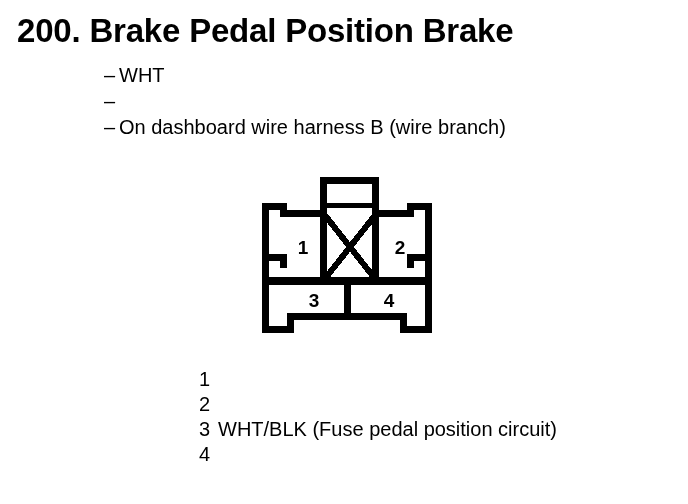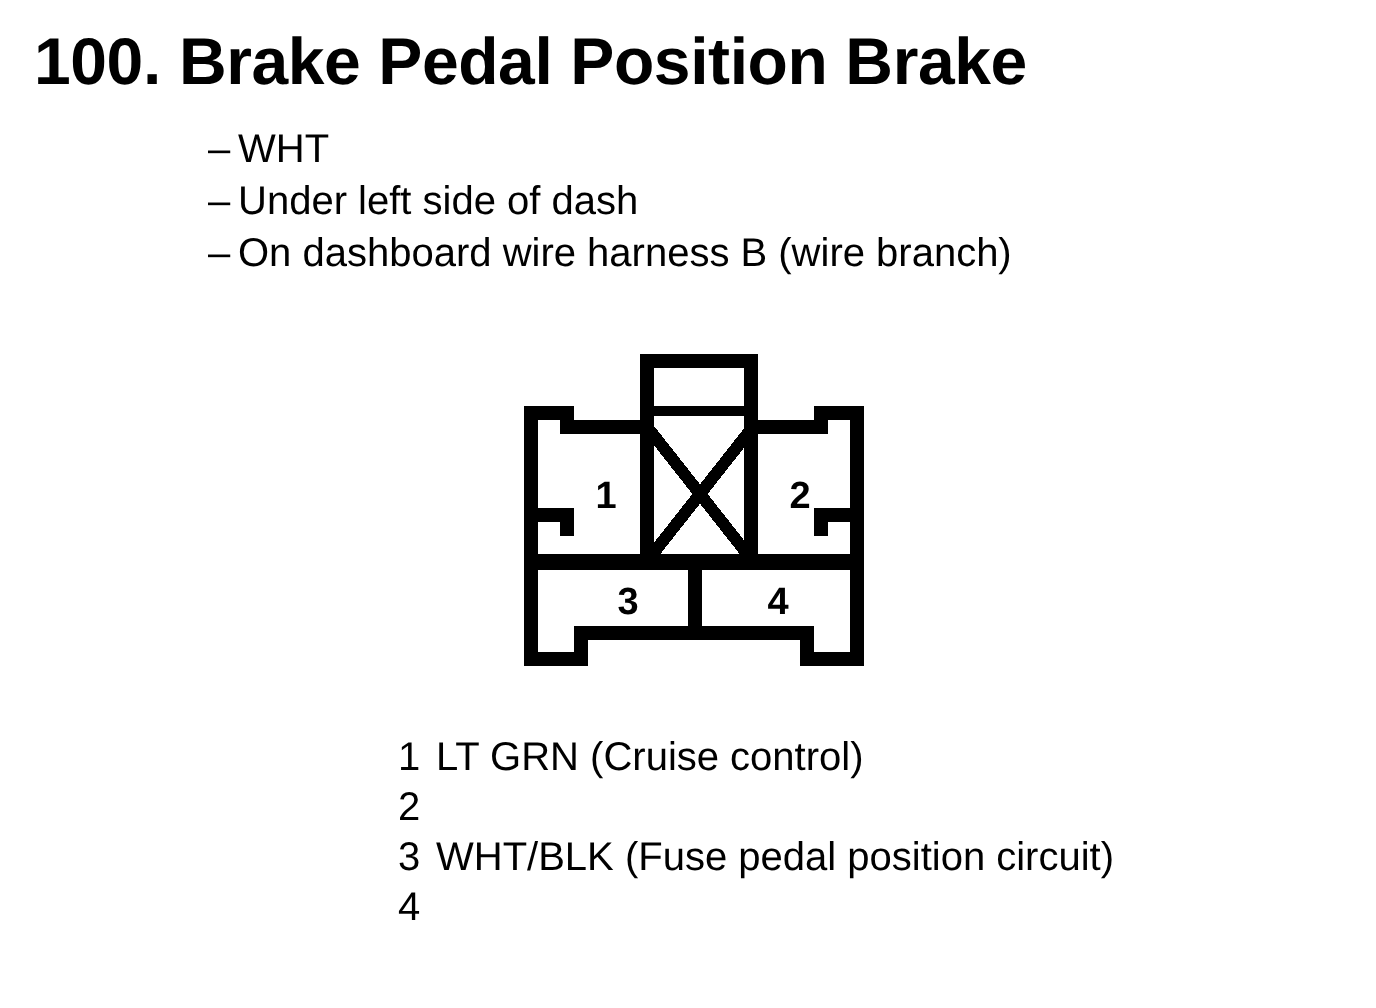--- a/index.html
+++ b/index.html
@@ -81,31 +81,30 @@
   }
   .legend-num {
     width: 19px;
     flex: 0 0 19px;
   }
 </style>
 </head>
 <body>
 
 <div id="page-title">
-  <span class="title-number">100.</span><span>Brake Pedal Position Brake</span>
+  <span class="title-number">200.</span><span>Brake Pedal Position Brake</span>
 </div>
 
 <div id="bullet-list">
   <div class="bullet-row">
     <span class="bullet-dash">–</span>
     <span>WHT</span>
   </div>
   <div class="bullet-row">
     <span class="bullet-dash">–</span>
-    <span>Under left side of dash</span>
   </div>
   <div class="bullet-row">
     <span class="bullet-dash">–</span>
     <span>On dashboard wire harness B (wire branch)</span>
   </div>
 </div>
 
 <div id="connector-diagram">
   <svg width="182" height="168" viewBox="0 0 182 168" xmlns="http://www.w3.org/2000/svg" shape-rendering="crispEdges">
 
@@ -179,21 +178,20 @@
     <text class="pin-num" x="47" y="82" text-anchor="middle">1</text>
     <text class="pin-num" x="144" y="82" text-anchor="middle">2</text>
     <text class="pin-num" x="58" y="135" text-anchor="middle">3</text>
     <text class="pin-num" x="133" y="135" text-anchor="middle">4</text>
   </svg>
 </div>
 
 <div id="pin-legend">
   <div class="legend-row">
     <span class="legend-num">1</span>
-    <span>LT GRN (Cruise control)</span>
   </div>
   <div class="legend-row">
     <span class="legend-num">2</span>
   </div>
   <div class="legend-row">
     <span class="legend-num">3</span>
     <span>WHT/BLK (Fuse pedal position circuit)</span>
   </div>
   <div class="legend-row">
     <span class="legend-num">4</span>

